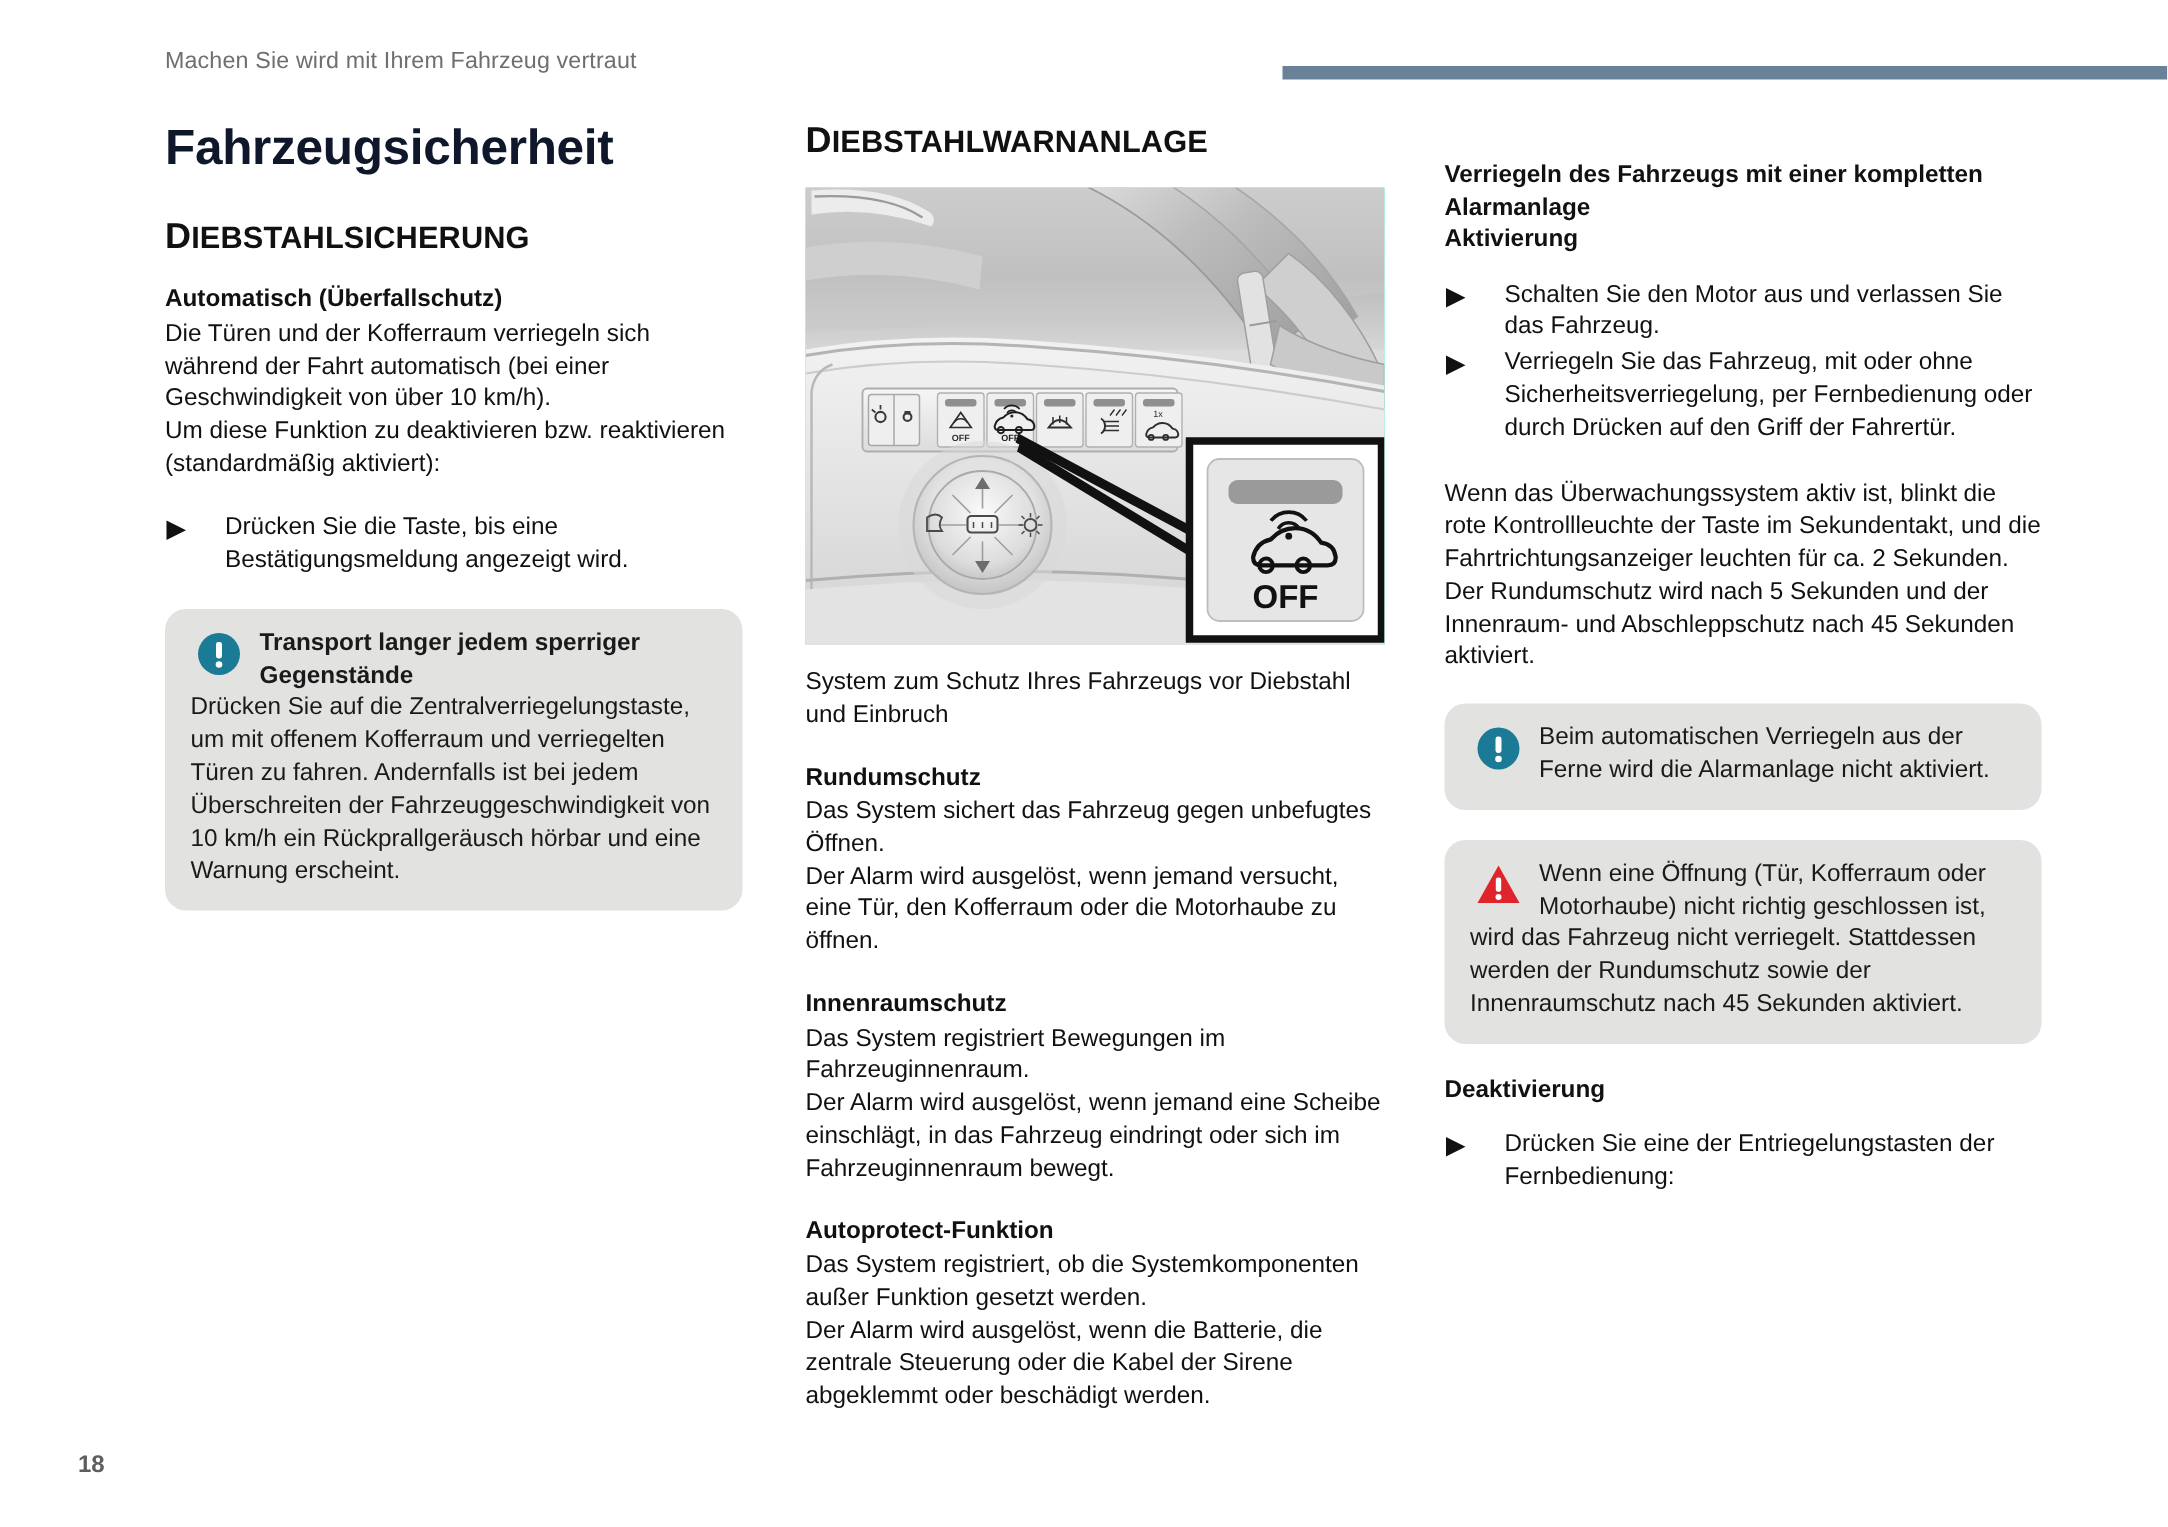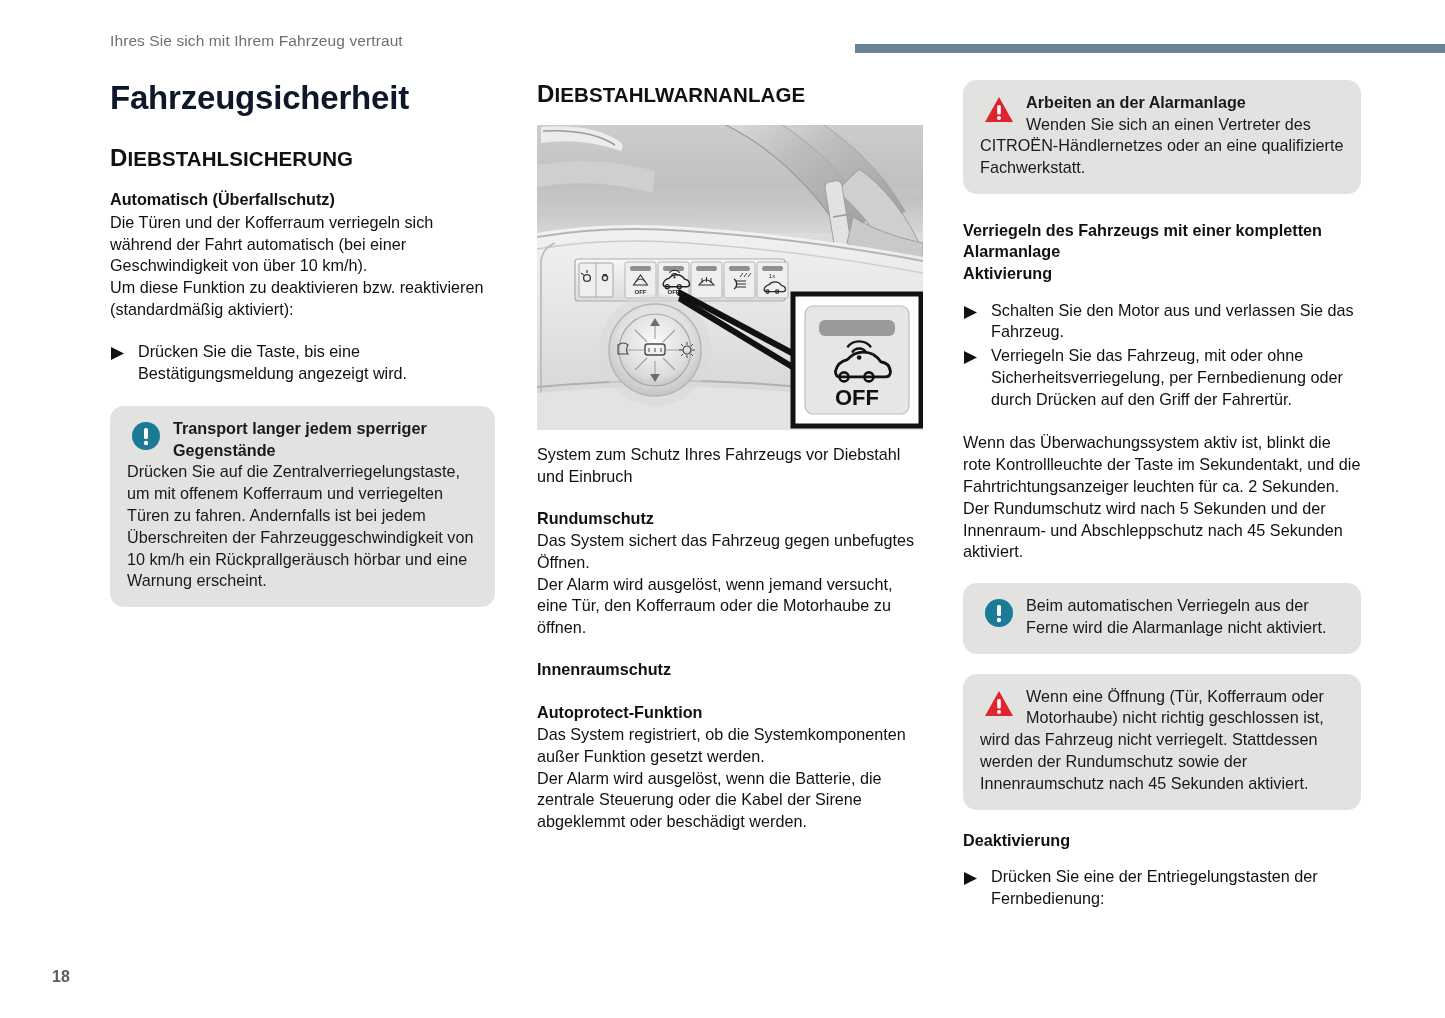--- a/index.html
+++ b/index.html
@@ -91,20 +91,21 @@
   }
   .gap-s { height: 14px; }
   .gap-m { height: 20px; }
   .gap-l { height: 26px; }
 
   
   .bullet {
     display: flex;
     align-items: flex-start;
     margin: 0 0 2px 0;
+    gap: 12px;
   }
   .bullet .tri {
     flex: 0 0 auto;
     width: 22px;
     margin-right: 6px;
     padding-top: 5px;
     line-height: 1;
     font-size: 15px;
     color: #111;
   }
@@ -150,21 +151,21 @@
     background: #5eead4;
     border: 0;
   }
   .figure svg { display: block; }
 </style>
 </head>
 <body>
 
 <div id="page">
 
-  <div class="running-head">Ihres Sie sich mit Ihrem Fahrzeug vertraut</div>
+  <div class="running-head">Machen Sie wird mit Ihrem Fahrzeug vertraut</div>
   <div class="header-rule"></div>
 
   <div class="folio">18</div>
 
   <div class="col" id="col1">
 
     <h1 class="chapter">Fahrzeugsicherheit</h1>
 
     <h2 class="section"><span class="sc-first">D</span><span>IEBSTAHLSICHERUNG</span></h2>
 
@@ -360,108 +361,98 @@
 
     <div>
       <h3 class="sub">Rundumschutz</h3>
       <p class="body">Das System sichert das Fahrzeug gegen unbefugtes Öffnen.<br>Der Alarm wird ausgelöst, wenn jemand versucht, eine Tür, den Kofferraum oder die Motorhaube zu öffnen.</p>
     </div>
 
     <div class="gap-m"></div>
 
     <div>
       <h3 class="sub">Innenraumschutz</h3>
+      <p class="body">Das System registriert Bewegungen im Fahrzeuginnenraum.<br>Der Alarm wird ausgelöst, wenn jemand eine Scheibe einschlägt, in das Fahrzeug eindringt oder sich im Fahrzeuginnenraum bewegt.</p>
     </div>
 
     <div class="gap-m"></div>
 
     <div>
       <h3 class="sub">Autoprotect-Funktion</h3>
       <p class="body">Das System registriert, ob die Systemkomponenten außer Funktion gesetzt werden.<br>Der Alarm wird ausgelöst, wenn die Batterie, die zentrale Steuerung oder die Kabel der Sirene abgeklemmt oder beschädigt werden.</p>
     </div>
 
   </div>
 
   <div class="col" id="col3">
+
+
+    <div class="gap-l"></div>
+
+    <h3 class="sub">Verriegeln des Fahrzeugs mit einer kompletten Alarmanlage<br>Aktivierung</h3>
+
+    <div class="gap-s"></div>
+
+    <div class="bullet">
+      <span class="tri">
+        <svg width="15" height="15" viewBox="0 0 15 15">
+            <polygon points="1,1 14,7.5 1,14" fill="#111"></polygon>
+          </svg>
+      </span>
+      <span class="btxt">Schalten Sie den Motor aus und verlassen Sie das Fahrzeug.</span>
+    </div>
+    <div class="bullet">
+      <span class="tri">
+        <svg width="15" height="15" viewBox="0 0 15 15">
+            <polygon points="1,1 14,7.5 1,14" fill="#111"></polygon>
+          </svg>
+      </span>
+      <span class="btxt">Verriegeln Sie das Fahrzeug, mit oder ohne Sicherheitsverriegelung, per Fernbedienung oder durch Drücken auf den Griff der Fahrertür.</span>
+    </div>
+
+    <div class="gap-m"></div>
+
+    <p class="body">Wenn das Überwachungssystem aktiv ist, blinkt die rote Kontrollleuchte der Taste im Sekundentakt, und die Fahrtrichtungsanzeiger leuchten für ca. 2 Sekunden.<br>Der Rundumschutz wird nach 5 Sekunden und der Innenraum- und Abschleppschutz nach 45 Sekunden aktiviert.</p>
+
+    <div class="gap-m"></div>
+
+    <div class="callout">
+      <span class="ico">
+        <svg width="30" height="30" viewBox="0 0 30 30">
+          <circle cx="15" cy="15" r="14" fill="#1b7a96"></circle>
+          <rect x="13" y="7" width="4" height="11" rx="1.6" fill="#ffffff"></rect>
+          <circle cx="15" cy="22" r="2.2" fill="#ffffff"></circle>
+        </svg>
+      </span>
+      <div class="ctext">Beim automatischen Verriegeln aus der Ferne wird die Alarmanlage nicht aktiviert.</div>
+    </div>
+
+    <div class="gap-m"></div>
 
     <div class="callout">
       <span class="ico">
         <svg width="30" height="30" viewBox="0 0 30 30">
           <path d="M15 2 L29 27 L1 27 Z" fill="#e0242b"></path>
           <rect x="13.2" y="10" width="3.6" height="9.5" rx="1.5" fill="#ffffff"></rect>
           <circle cx="15" cy="23" r="2" fill="#ffffff"></circle>
         </svg>
       </span>
-      <div class="ctitle">Arbeiten an der Alarmanlage</div>
-      <div class="ctext">Wenden Sie sich an einen Vertreter des CITROËN-Händlernetzes oder an eine qualifizierte Fachwerkstatt.</div>
-    </div>
-
-    <div class="gap-l"></div>
-
-    <h3 class="sub">Verriegeln des Fahrzeugs mit einer kompletten Alarmanlage<br>Aktivierung</h3>
+      <div class="ctext">Wenn eine Öffnung (Tür, Kofferraum oder Motorhaube) nicht richtig geschlossen ist, wird das Fahrzeug nicht verriegelt. Stattdessen werden der Rundumschutz sowie der Innenraumschutz nach 45 Sekunden aktiviert.</div>
+    </div>
+
+    <div class="gap-m"></div>
+
+    <h3 class="sub">Deaktivierung</h3>
 
     <div class="gap-s"></div>
 
     <div class="bullet">
       <span class="tri">
         <svg width="15" height="15" viewBox="0 0 15 15">
             <polygon points="1,1 14,7.5 1,14" fill="#111"></polygon>
           </svg>
       </span>
-      <span class="btxt">Schalten Sie den Motor aus und verlassen Sie das Fahrzeug.</span>
-    </div>
-    <div class="bullet">
-      <span class="tri">
-        <svg width="15" height="15" viewBox="0 0 15 15">
-            <polygon points="1,1 14,7.5 1,14" fill="#111"></polygon>
-          </svg>
-      </span>
-      <span class="btxt">Verriegeln Sie das Fahrzeug, mit oder ohne Sicherheitsverriegelung, per Fernbedienung oder durch Drücken auf den Griff der Fahrertür.</span>
-    </div>
-
-    <div class="gap-m"></div>
-
-    <p class="body">Wenn das Überwachungssystem aktiv ist, blinkt die rote Kontrollleuchte der Taste im Sekundentakt, und die Fahrtrichtungsanzeiger leuchten für ca. 2 Sekunden.<br>Der Rundumschutz wird nach 5 Sekunden und der Innenraum- und Abschleppschutz nach 45 Sekunden aktiviert.</p>
-
-    <div class="gap-m"></div>
-
-    <div class="callout">
-      <span class="ico">
-        <svg width="30" height="30" viewBox="0 0 30 30">
-          <circle cx="15" cy="15" r="14" fill="#1b7a96"></circle>
-          <rect x="13" y="7" width="4" height="11" rx="1.6" fill="#ffffff"></rect>
-          <circle cx="15" cy="22" r="2.2" fill="#ffffff"></circle>
-        </svg>
-      </span>
-      <div class="ctext">Beim automatischen Verriegeln aus der Ferne wird die Alarmanlage nicht aktiviert.</div>
-    </div>
-
-    <div class="gap-m"></div>
-
-    <div class="callout">
-      <span class="ico">
-        <svg width="30" height="30" viewBox="0 0 30 30">
-          <path d="M15 2 L29 27 L1 27 Z" fill="#e0242b"></path>
-          <rect x="13.2" y="10" width="3.6" height="9.5" rx="1.5" fill="#ffffff"></rect>
-          <circle cx="15" cy="23" r="2" fill="#ffffff"></circle>
-        </svg>
-      </span>
-      <div class="ctext">Wenn eine Öffnung (Tür, Kofferraum oder Motorhaube) nicht richtig geschlossen ist, wird das Fahrzeug nicht verriegelt. Stattdessen werden der Rundumschutz sowie der Innenraumschutz nach 45 Sekunden aktiviert.</div>
-    </div>
-
-    <div class="gap-m"></div>
-
-    <h3 class="sub">Deaktivierung</h3>
-
-    <div class="gap-s"></div>
-
-    <div class="bullet">
-      <span class="tri">
-        <svg width="15" height="15" viewBox="0 0 15 15">
-            <polygon points="1,1 14,7.5 1,14" fill="#111"></polygon>
-          </svg>
-      </span>
       <span class="btxt">Drücken Sie eine der Entriegelungstasten der Fernbedienung:</span>
     </div>
 
   </div>
 
 </div>
 
 </body></html>

